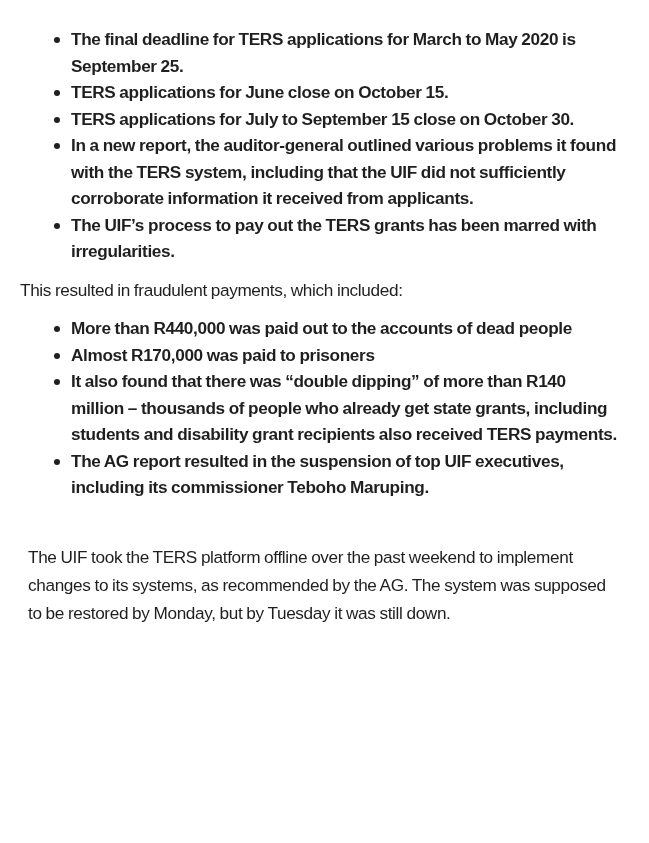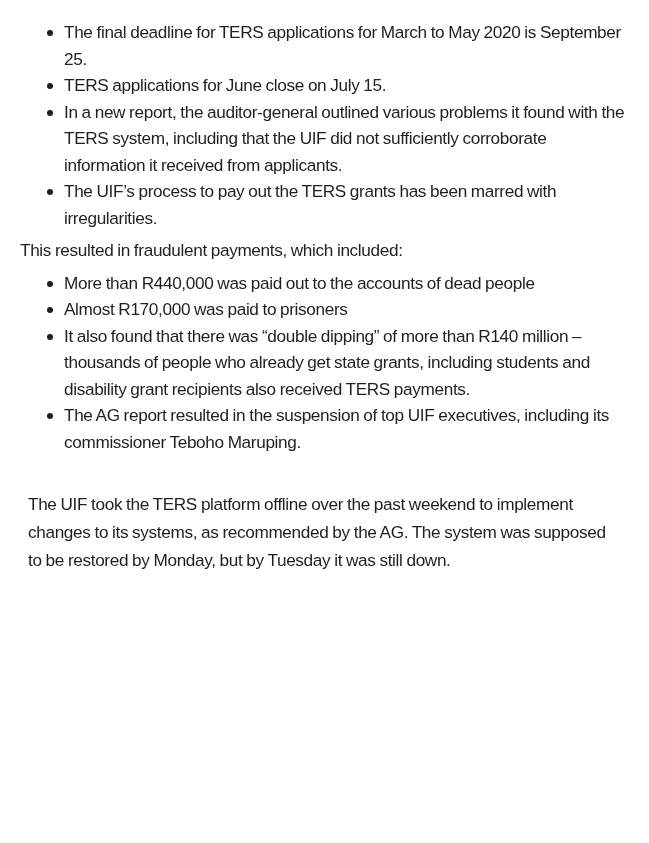--- a/index.html
+++ b/index.html
@@ -17,22 +17,23 @@
       letter-spacing: -0.35px;
       word-spacing: -0.5px;
     }
     .doc {
       position: relative;
       padding: 14px 0 0 20px;
       width: 610px;
     }
     ul.bullets {
       list-style: none;
-      margin: 5px;
+      margin: 12px;
       padding: 0 0 0 39px;
+      font-weight: bold;
     }
     ul.bullets li {
       position: relative;
       line-height: 26.5px;
       margin: 0 0 0 0;
     }
     ul.bullets li::before {
       content: "";
       position: absolute;
       left: -17px;
@@ -52,21 +53,22 @@
       margin: 8px;
     }
   </style>
 </head>
 <body>
 
 <div class="doc">
 
   <ul class="bullets">
     <li>The final deadline for TERS applications for March to May 2020 is September 25.</li>
-    <li>TERS applications for June close on July 15.</li>
+    <li>TERS applications for June close on October 15.</li>
+    <li>TERS applications for July to September 15 close on October 30.</li>
     <li>In a new report, the auditor-general outlined various problems it found with the TERS system, including that the UIF did not sufficiently corroborate information it received from applicants.</li>
     <li>The UIF’s process to pay out the TERS grants has been marred with irregularities.</li>
   </ul>
 
   <p class="para">This resulted in fraudulent payments, which included:</p>
 
   <ul class="bullets">
     <li>More than R440,000 was paid out to the accounts of dead people</li>
     <li>Almost R170,000 was paid to prisoners</li>
     <li>It also found that there was “double dipping” of more than R140 million – thousands of people who already get state grants, including students and disability grant recipients also received TERS payments.</li>

